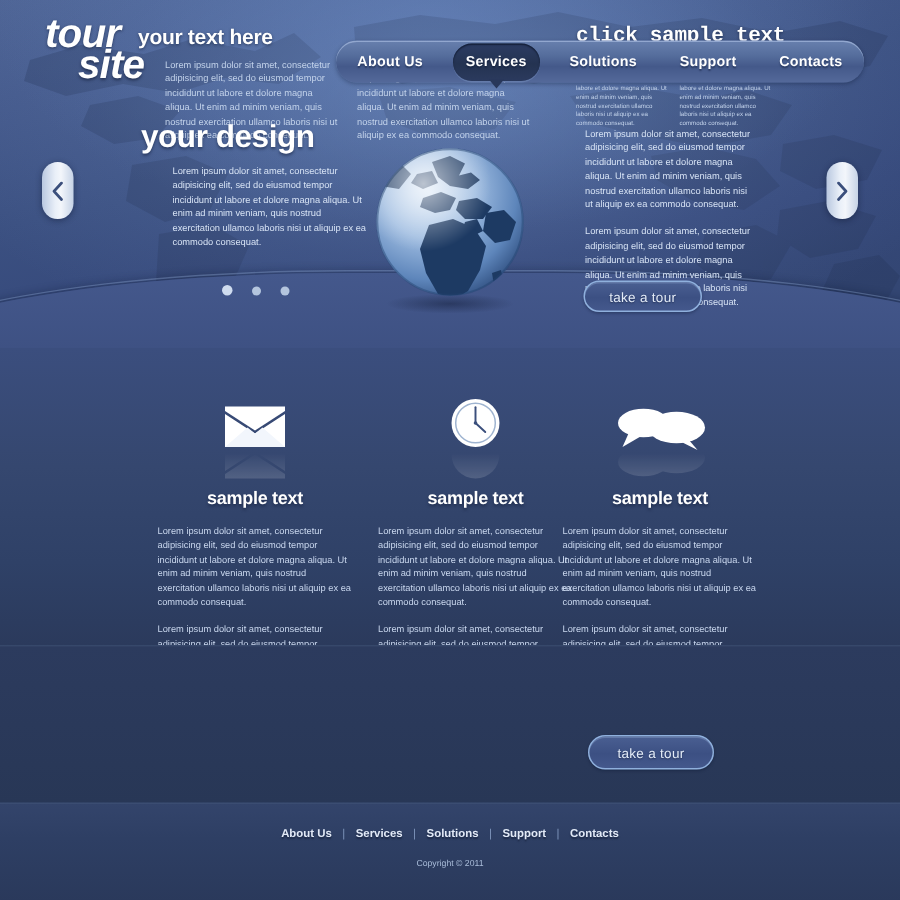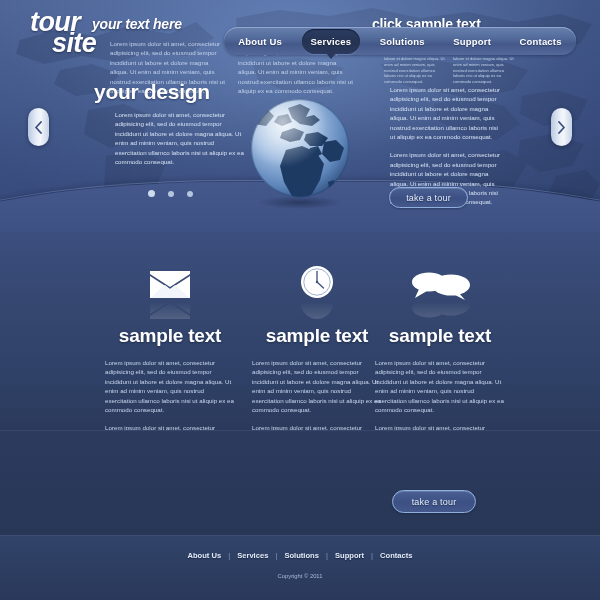--- a/index.html
+++ b/index.html
@@ -260,21 +260,21 @@
     transform: scaleY(-1);
     opacity: 0.18;
     -webkit-mask-image: linear-gradient(to top, transparent 5%, rgba(0,0,0,0.9) 100%);
     mask-image: linear-gradient(to top, transparent 5%, rgba(0,0,0,0.9) 100%);
     overflow: hidden;
     margin-top: 1px;
   }
   .feat-title {
     text-align: center;
     color: #ffffff;
-    font-size: 19px;
+    font-size: 12px;
     font-weight: bold;
     letter-spacing: -0.2px;
     margin-top: 4px;
     text-shadow: 0 1px 2px rgba(12,22,48,0.5);
   }
   .feat-body {
     margin-top: 11px;
   }
   .feat-body p {
     margin: 0 0 9px 0;
@@ -292,22 +292,22 @@
     border-top: 1px solid rgba(120,150,200,0.18);
   }
   .lower-title {
     position: absolute;
     color: #ffffff;
     font-size: 14px;
     font-weight: bold;
     letter-spacing: -0.2px;
     text-shadow: 0 1px 2px rgba(10,18,40,0.55);
   }
-  #yt-title { left: 92px; top: 16px; font-style: italic; }
-  #cs-title { left: 372px; top: 16px; }
+  #yt-title { left: 92px; top: 16px; }
+  #cs-title { left: 384px; top: 16px; font-family: Liberation Mono, monospace; }
 
   .lower-col {
     position: absolute;
     color: #c2d2ea;
   }
   .lower-col p { margin: 0; }
 
   #yt-c1 { left: 110px; top: 39px; width: 116px; font-size: 6.2px; line-height: 9.4px; }
   #yt-c2 { left: 238px; top: 39px; width: 116px; font-size: 6.2px; line-height: 9.4px; }
   #cs-c1 { left: 384px; top: 38px; width: 62px; font-size: 4.1px; line-height: 5.9px; }

